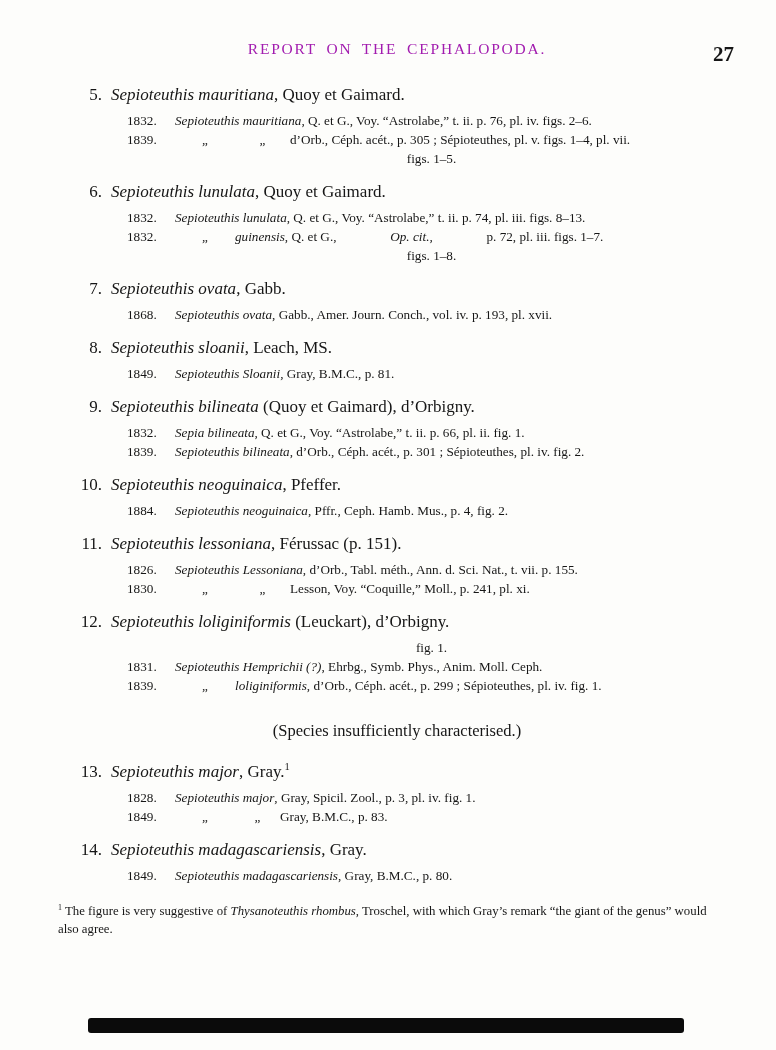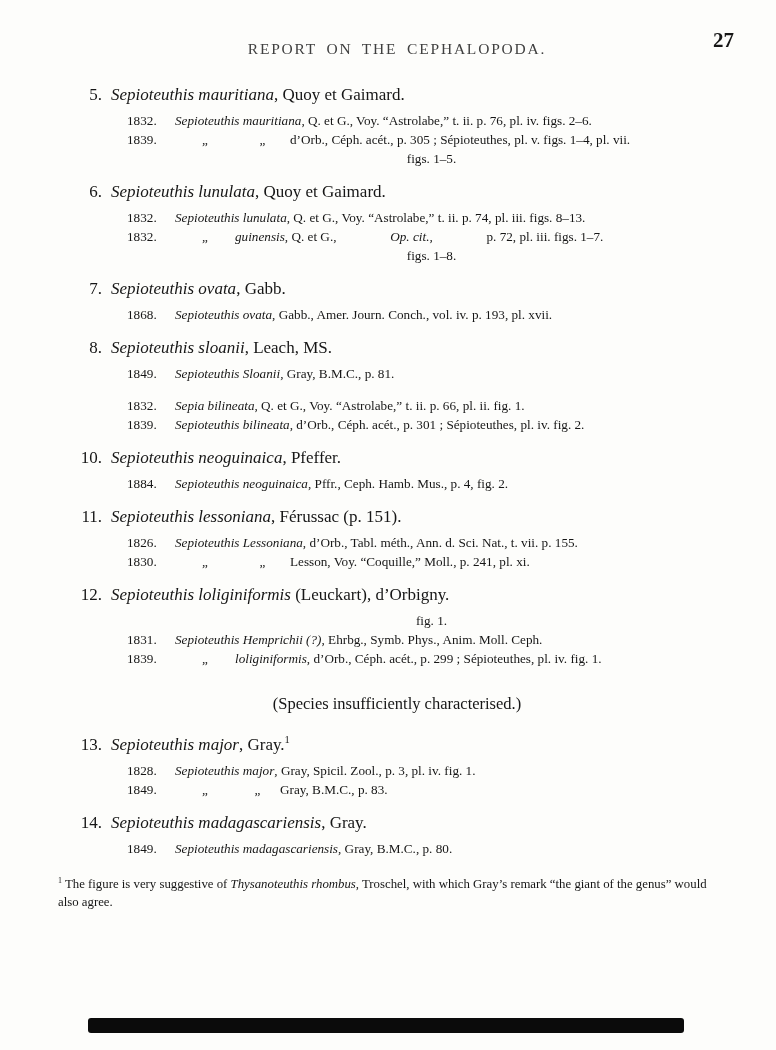--- a/index.html
+++ b/index.html
@@ -15,26 +15,26 @@
   }
   .page { padding: 26px 40px 0 58px; }
 
   .header { position: relative; height: 42px; margin-bottom: 16px; }
   .running-title {
     text-align: center;
     font-size: 15.5px;
     letter-spacing: 1.8px;
     word-spacing: 4px;
     padding-top: 14px;
-    color: #404040;
+    color: #a21caf;
   }
   .page-number {
     position: absolute;
     right: 2px;
-    top: 2px;
+    top: 16px;
     font-size: 21px;
     font-weight: bold;
   }
 
   .entry { margin-bottom: 13px; }
   .entry-heading {
     font-size: 17px;
     line-height: 21px;
     margin-bottom: 6px;
     white-space: nowrap;
@@ -121,20 +121,21 @@
           <div class="cit-line"><span class="cit-year">1868.</span><span class="cit-body"><span class="it">Sepioteuthis ovata</span><span>, Gabb., Amer. Journ. Conch., vol. iv. p. 193, pl. xvii.</span></span></div>
         </div>
       </div>
       <div class="entry">
         <div class="entry-heading"><span class="entry-num">8.</span><span class="head-text"><span class="it">Sepioteuthis sloanii</span><span>, Leach, MS.</span></span></div>
         <div class="citations">
           <div class="cit-line"><span class="cit-year">1849.</span><span class="cit-body"><span class="it">Sepioteuthis Sloanii</span><span>, Gray, B.M.C., p. 81.</span></span></div>
         </div>
       </div>
       <div class="entry">
+        <div class="entry-heading"><span class="entry-num">9.</span><span class="head-text"><span class="it">Sepioteuthis bilineata</span><span> (Quoy et Gaimard), d’Orbigny.</span></span></div>
         <div class="citations">
           <div class="cit-line"><span class="cit-year">1832.</span><span class="cit-body"><span class="it">Sepia bilineata</span><span>, Q. et G., Voy. “Astrolabe,” t. ii. p. 66, pl. ii. fig. 1.</span></span></div>
           <div class="cit-line"><span class="cit-year">1839.</span><span class="cit-body"><span class="it">Sepioteuthis bilineata</span><span>, d’Orb., Céph. acét., p. 301 ; Sépioteuthes, pl. iv. fig. 2.</span></span></div>
         </div>
       </div>
       <div class="entry">
         <div class="entry-heading"><span class="entry-num">10.</span><span class="head-text"><span class="it">Sepioteuthis neoguinaica</span><span>, Pfeffer.</span></span></div>
         <div class="citations">
           <div class="cit-line"><span class="cit-year">1884.</span><span class="cit-body"><span class="it">Sepioteuthis neoguinaica</span><span>, Pffr., Ceph. Hamb. Mus., p. 4, fig. 2.</span></span></div>
         </div>

